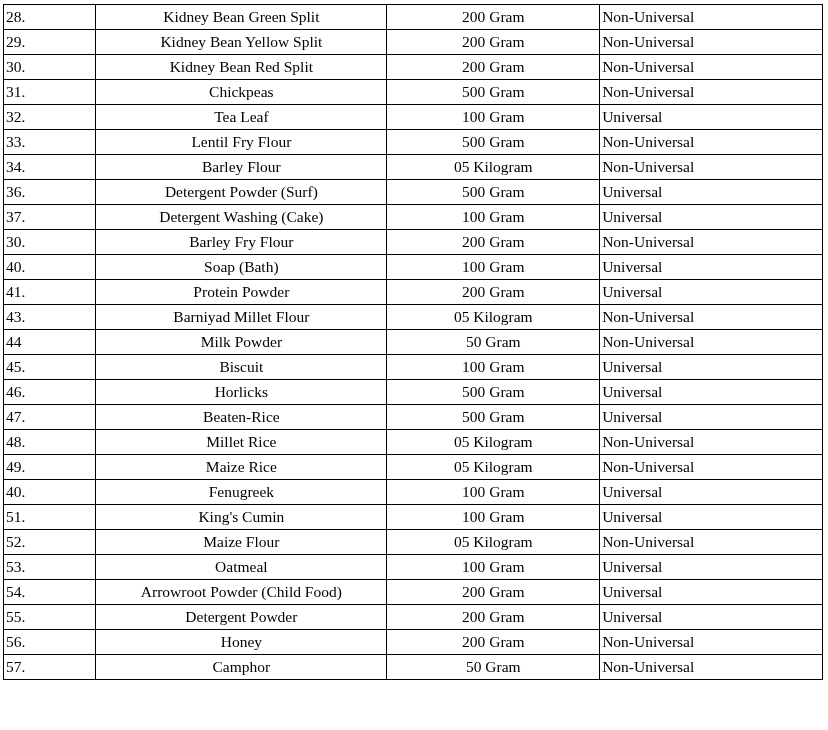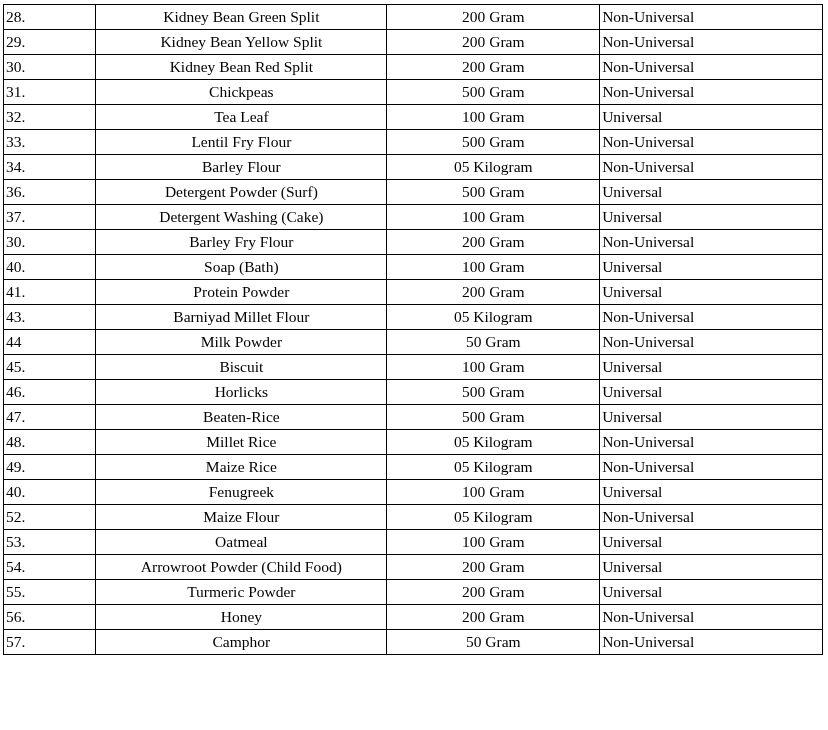--- a/index.html
+++ b/index.html
@@ -182,40 +182,46 @@
           <td class="qty">05 Kilogram</td>
           <td class="type">Non-Universal</td>
         </tr>
         <tr>
           <td class="sl">40.</td>
           <td class="item">Fenugreek</td>
           <td class="qty">100 Gram</td>
           <td class="type">Universal</td>
         </tr>
         <tr>
+          <td class="sl">51.</td>
+          <td class="item">King's Cumin</td>
+          <td class="qty">100 Gram</td>
+          <td class="type">Universal</td>
+        </tr>
+        <tr>
           <td class="sl">52.</td>
           <td class="item">Maize Flour</td>
           <td class="qty">05 Kilogram</td>
           <td class="type">Non-Universal</td>
         </tr>
         <tr>
           <td class="sl">53.</td>
           <td class="item">Oatmeal</td>
           <td class="qty">100 Gram</td>
           <td class="type">Universal</td>
         </tr>
         <tr>
           <td class="sl">54.</td>
           <td class="item">Arrowroot Powder (Child Food)</td>
           <td class="qty">200 Gram</td>
           <td class="type">Universal</td>
         </tr>
         <tr>
           <td class="sl">55.</td>
-          <td class="item">Turmeric Powder</td>
+          <td class="item">Detergent Powder</td>
           <td class="qty">200 Gram</td>
           <td class="type">Universal</td>
         </tr>
         <tr>
           <td class="sl">56.</td>
           <td class="item">Honey</td>
           <td class="qty">200 Gram</td>
           <td class="type">Non-Universal</td>
         </tr>
         <tr>

